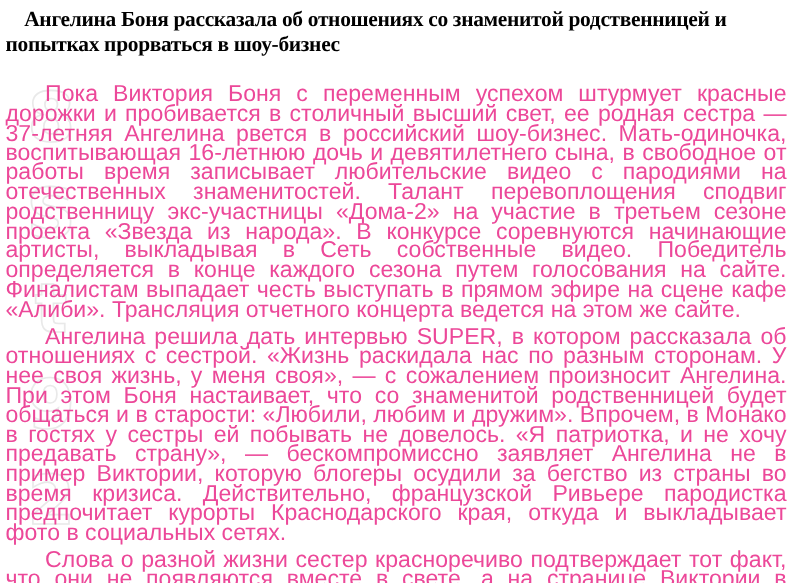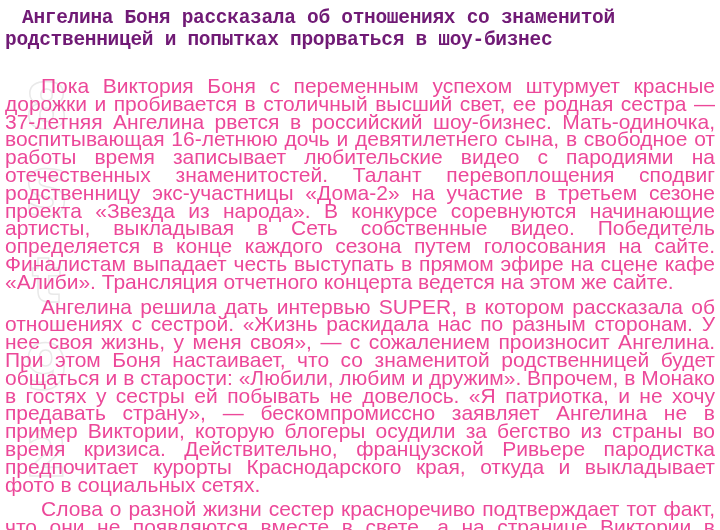--- a/index.html
+++ b/index.html
@@ -31,26 +31,26 @@
     color: transparent;
     -webkit-text-stroke: 1.5px #e9e9e9;
     user-select: none;
     pointer-events: none;
     z-index: 0;
   }
   .title {
     position: relative;
     z-index: 1;
     margin: 0 0 26px 0;
-    font-family: Liberation Mono, monospace;
+    font-family: Liberation Serif, serif;
     font-weight: 700;
     font-size: 19.5px;
     line-height: 21.5px;
     letter-spacing: -0.3px;
-    color: #701a75;
+    color: #000000;
     text-indent: 17px;
     text-align: left;
   }
   .para {
     position: relative;
     z-index: 1;
     margin: 0 0 7px 0;
     font-size: 21px;
     line-height: 17.8px;
     color: #ec4899;

